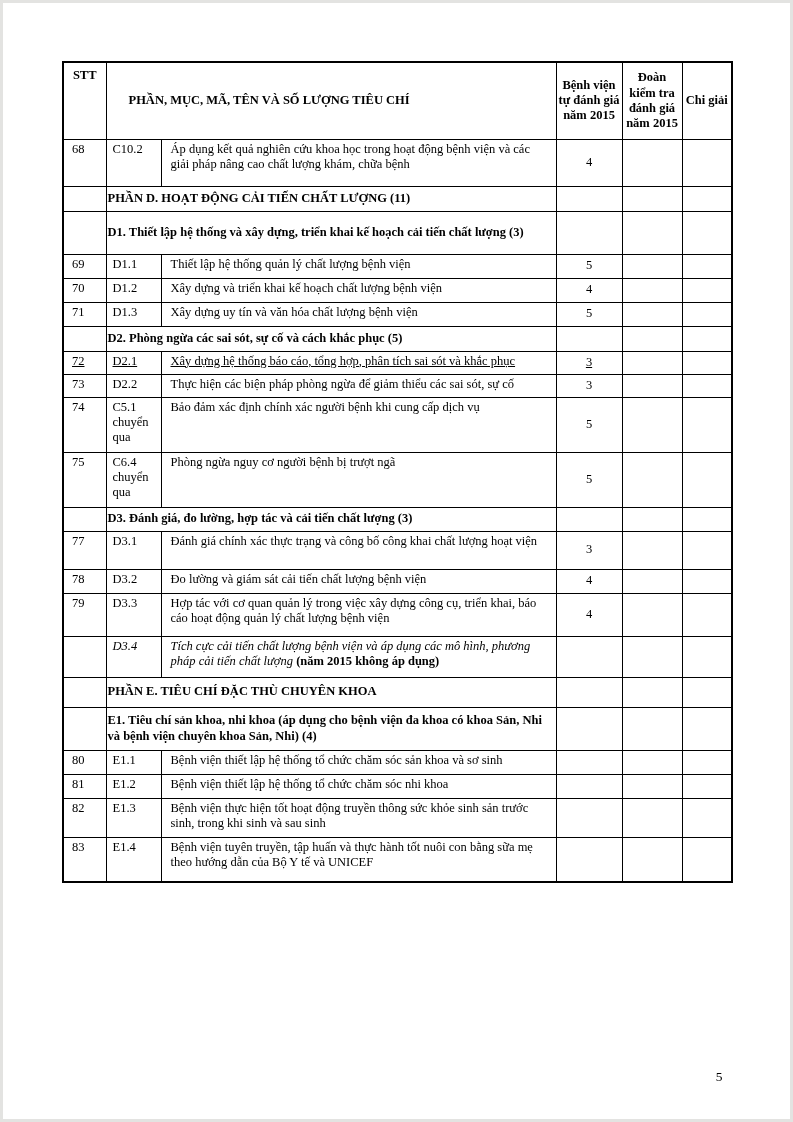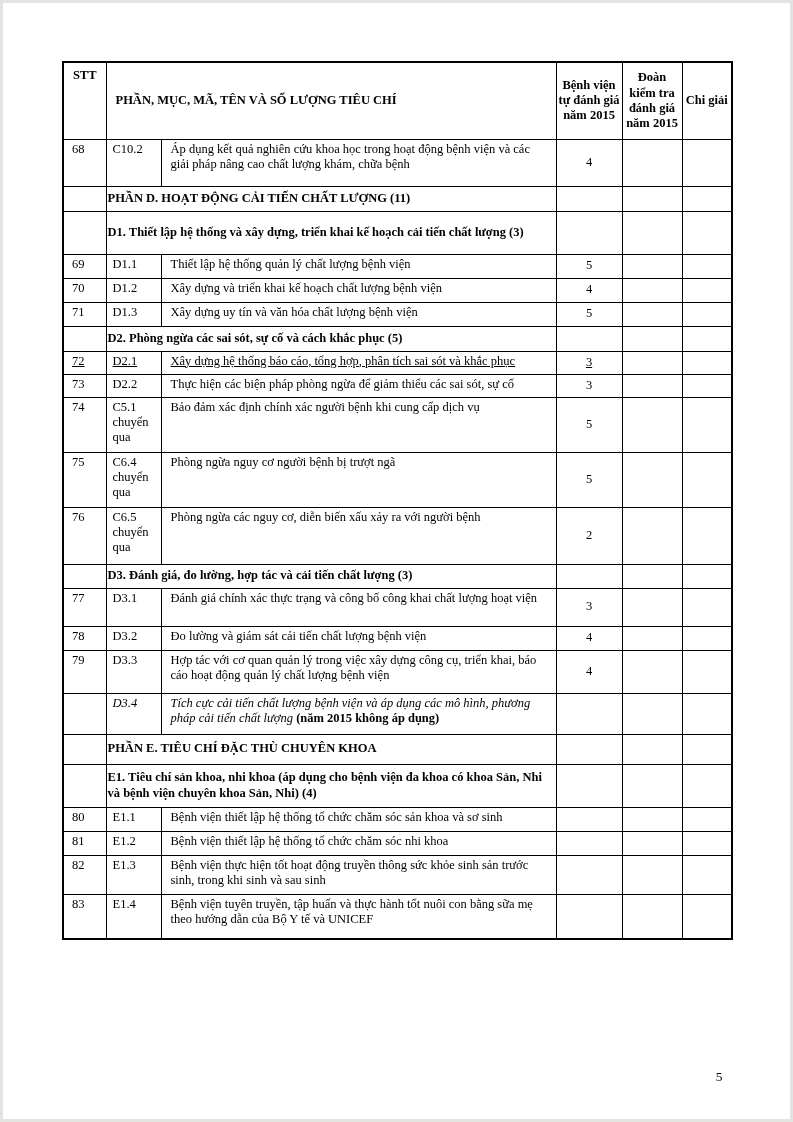--- a/index.html
+++ b/index.html
@@ -31,21 +31,21 @@
     vertical-align:top;
     overflow:hidden;
   }
   .criteria th{
     font-weight:bold;
     text-align:center;
     vertical-align:middle;
     padding:2px 1px;
   }
   th.h-stt{vertical-align:top;padding-top:5px;margin-left:6px;}
-  th.h-criteria{text-align:left;padding-left:9px;}
+  th.h-criteria{text-align:left;padding-left:22px;}
   td.c-stt{padding-left:8px;}
   td.c-code{padding-left:6px;padding-right:2px;}
   td.c-desc{padding-left:9px;padding-right:5px;}
   td.c-val{text-align:center;vertical-align:middle;}
   td.c-section{font-weight:bold;padding-left:1px;vertical-align:middle;padding-right:5px;}
   .italic{font-style:italic;}
   .v-mid{vertical-align:middle;}
   .bold-note{font-weight:bold;font-style:normal;margin-top:29px;}
   .page-number{
     position:absolute;
@@ -157,28 +157,20 @@
           <td class="c-val"></td>
         </tr>
         <tr style="height: 55px;">
           <td class="c-stt">75</td>
           <td class="c-code">C6.4 chuyển qua</td>
           <td class="c-desc"><span>Phòng ngừa nguy cơ người bệnh bị trượt ngã</span></td>
           <td class="c-val">5</td>
           <td class="c-val"></td>
           <td class="c-val"></td>
         </tr>
-        <tr style="height: 57px;">
-          <td class="c-stt">76</td>
-          <td class="c-code">C6.5 chuyển qua</td>
-          <td class="c-desc"><span>Phòng ngừa các nguy cơ, diễn biến xấu xảy ra với người bệnh</span></td>
-          <td class="c-val">2</td>
-          <td class="c-val"></td>
-          <td class="c-val"></td>
-        </tr>
         <tr style="height: 24px;">
           <td class="c-stt"></td>
           <td class="c-section" colspan="2">D3. Đánh giá, đo lường, hợp tác và cải tiến chất lượng (3)</td>
           <td class="c-val"></td>
           <td class="c-val"></td>
           <td class="c-val"></td>
         </tr>
         <tr style="height: 38px;">
           <td class="c-stt">77</td>
           <td class="c-code">D3.1</td>

